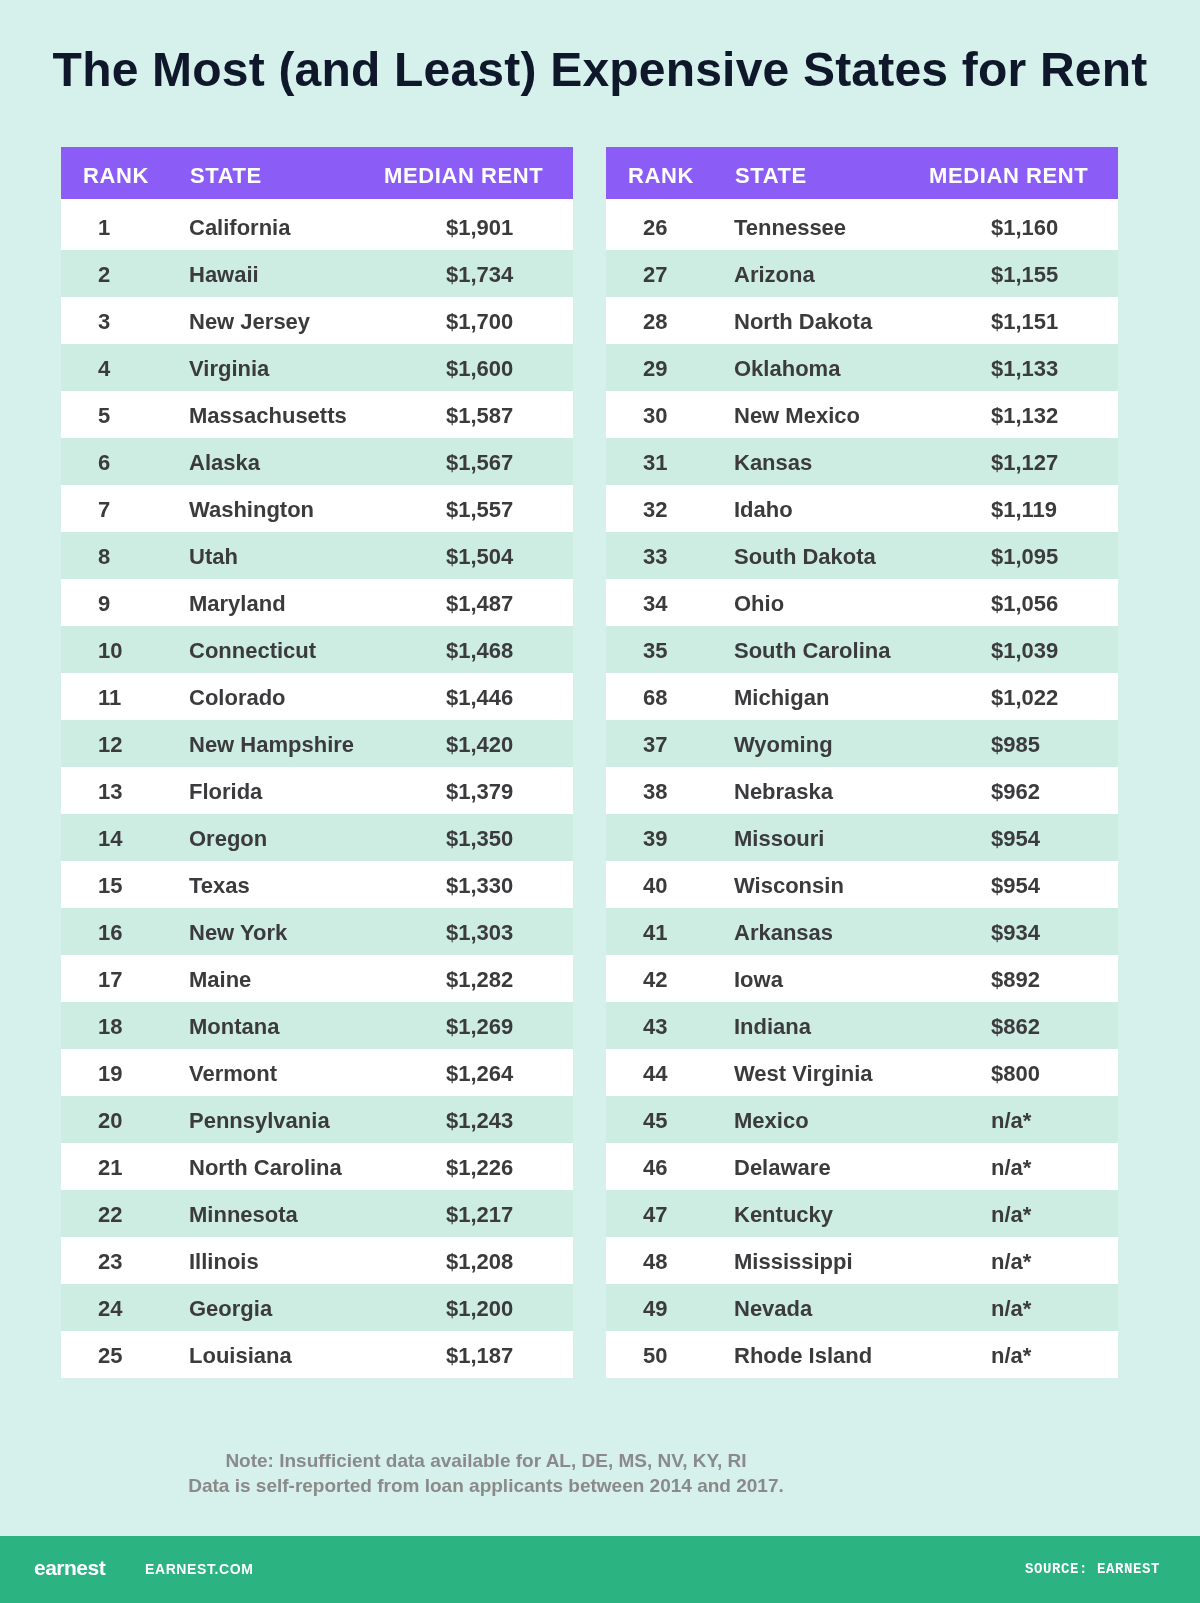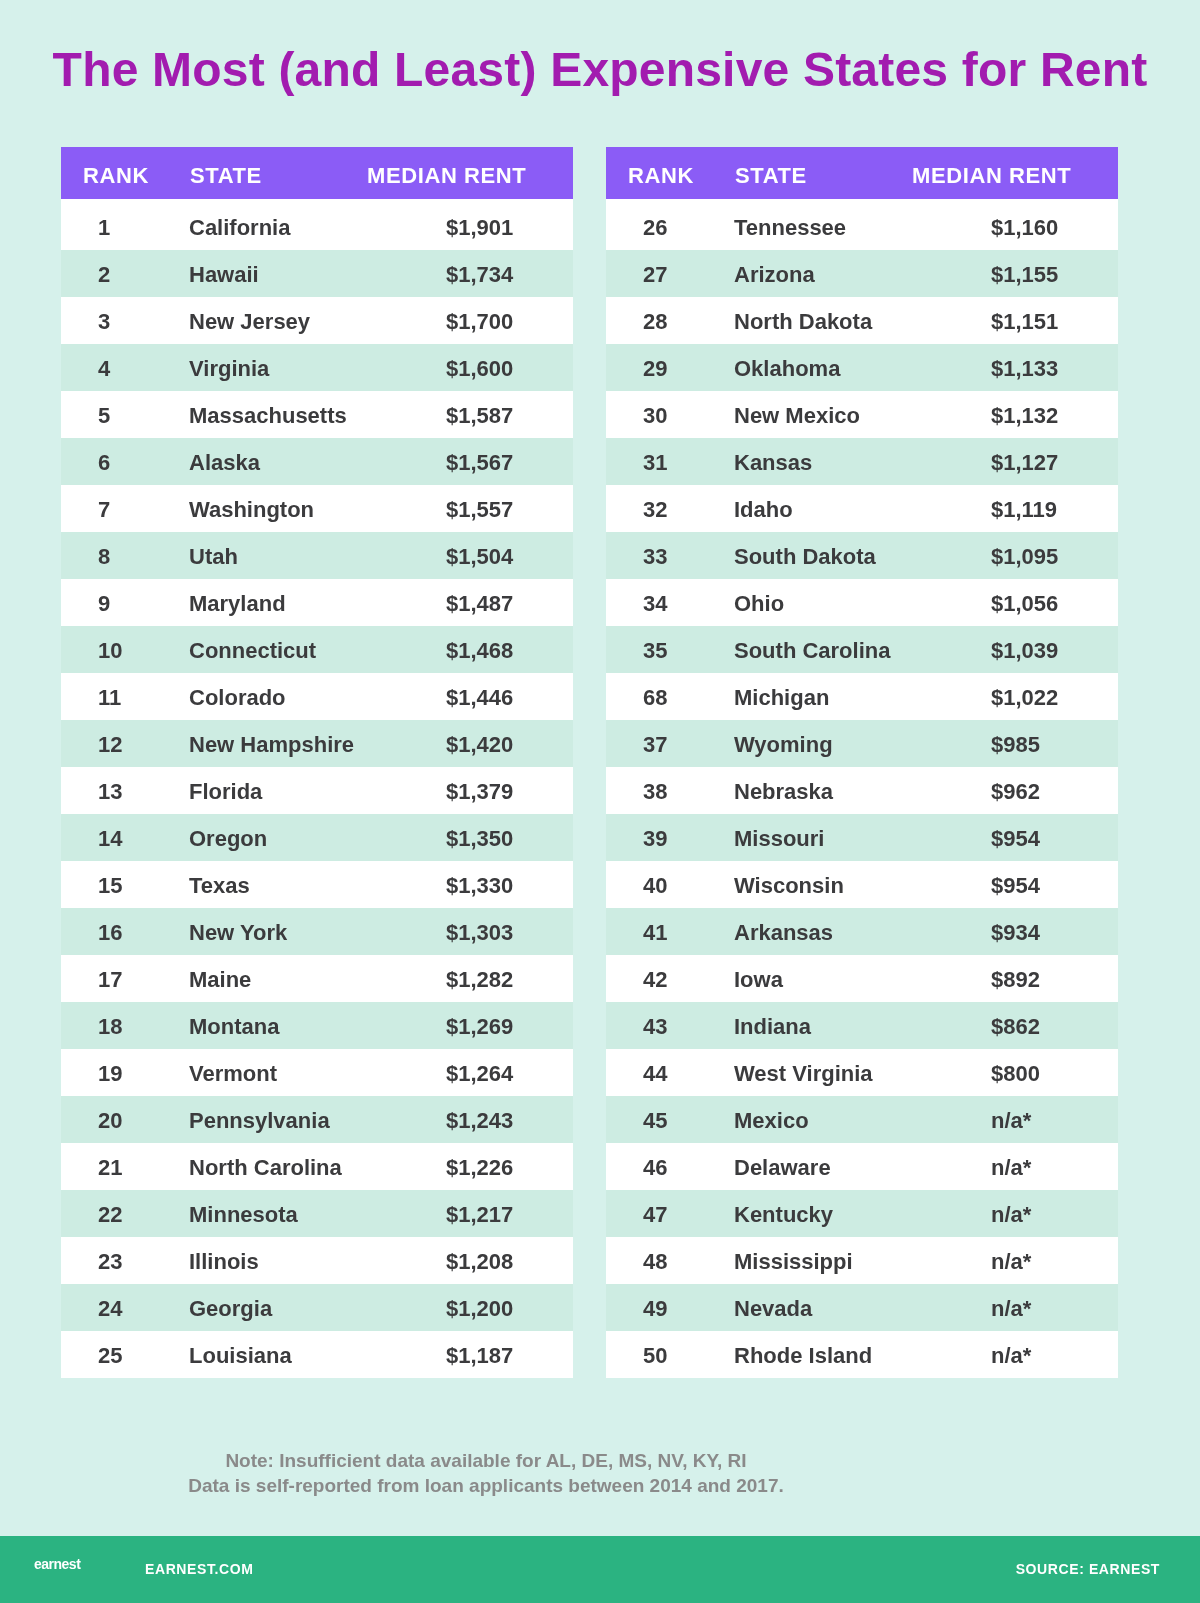--- a/index.html
+++ b/index.html
@@ -7,21 +7,21 @@
   body {
     background: #d6f1eb;
     font-family: "Liberation Sans", "DejaVu Sans", sans-serif;
     position: relative;
     overflow: hidden;
   }
   .title {
     position: absolute;
     left: 0; top: 42px; width: 1200px;
     text-align: center;
-    color: #a21caf;
+    color: #0f172a;
     font-size: 48px;
     font-weight: bold;
     letter-spacing: 0.2px;
   }
   .table {
     position: absolute;
     top: 147px;
     width: 512px;
     background: #ffffff;
   }
@@ -32,21 +32,21 @@
     background: #8b5cf6;
     color: #ffffff;
     font-weight: bold;
     font-size: 22px;
     position: relative;
     border-bottom: 4px solid #ffffff;
   }
   .thead span { position: absolute; top: 16px; letter-spacing: 0.6px; }
   .th-rank { left: 22px; }
   .th-state { left: 129px; }
-  .th-rent { left: 306px; text-align: right; }
+  .th-rent { left: 323px; text-align: right; }
   .row {
     height: 47px;
     position: relative;
     color: #3b3b3d;
     font-weight: bold;
     font-size: 22px;
   }
   .row:nth-child(even) { background: #cdece2; }
   .row:nth-child(odd) { background: #ffffff; }
   .row span { position: absolute; top: 12px; }
@@ -64,29 +64,29 @@
   }
   .footer {
     position: absolute;
     left: 0; top: 1536px; width: 1200px; height: 67px;
     background: #2bb381;
     color: #ffffff;
     font-weight: bold;
   }
   .logo {
     position: absolute; left: 34px; top: 20px;
-    font-size: 14px; letter-spacing: -0.5px;
+    font-size: 21px; letter-spacing: -0.5px;
   }
   .site {
     position: absolute; left: 128px; top: 25px;
     font-size: 14px; letter-spacing: 0.6px; margin-left: 17px;
   }
   .source {
     position: absolute; right: 40px; top: 25px;
-    font-size: 14px; letter-spacing: 0.6px;
+    font-size: 14px; letter-spacing: 0.6px; font-family: Liberation Mono, monospace;
   }
 </style>
 </head>
 <body>
 
 <h1 class="title">The Most (and Least) Expensive States for Rent</h1>
 
 <div class="table left">
   <div class="thead">
     <span class="th-rank">RANK</span>

